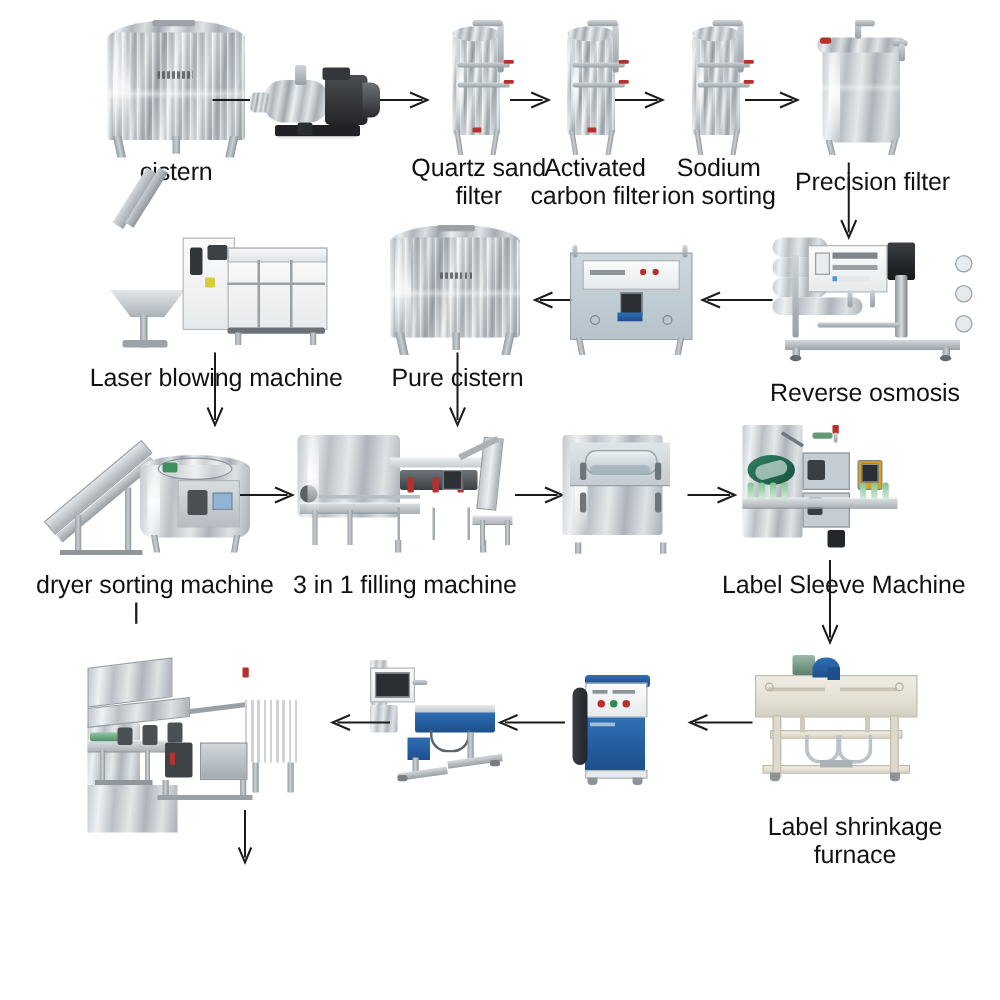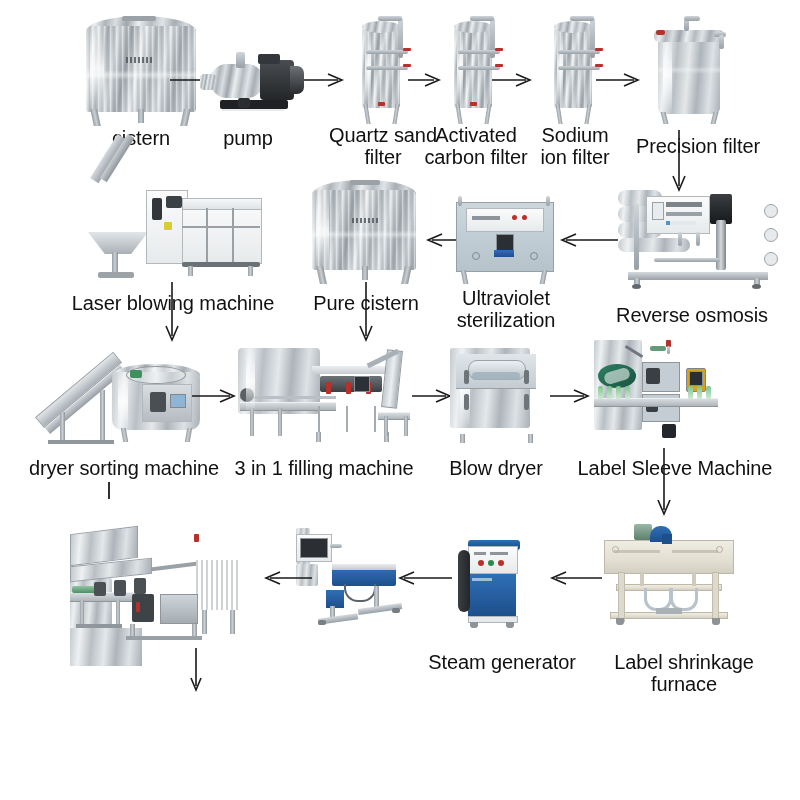--- a/index.html
+++ b/index.html
@@ -156,21 +156,20 @@
       <div class="steel" style="position:absolute;left:2px;top:26px;width:16px;height:16px;border-radius:4px;"></div>
       <div class="pipe" style="left:38px;top:4px;width:9px;height:16px;"></div>
       <div class="darkpart" style="left:62px;top:12px;width:34px;height:40px;border-radius:4px;"></div>
       <div class="darkpart" style="left:92px;top:18px;width:14px;height:28px;border-radius:0 7px 7px 0;background:linear-gradient(180deg,#6d7277,#2a2c2f);"></div>
       <div style="position:absolute;left:60px;top:6px;width:22px;height:10px;background:#33373b;border-radius:2px;"></div>
       <div class="darkpart" style="left:22px;top:52px;width:68px;height:9px;background:#1f2124;"></div>
       <div class="darkpart" style="left:40px;top:50px;width:12px;height:10px;background:#2b2e31;"></div>
       <div class="shadowline" style="left:24px;top:61px;width:62px;height:2px;opacity:.35;"></div>
     </div>
   </div>
-  <div class="label" style="left:188px;top:128px;width:120px;">pump</div>
   <div class="arrow" style="left:302px;top:72px;">
     <svg width="48" height="16" viewBox="0 0 48 16">
         <path d="M2 8 H36 M26 2 L40 8 L26 14" fill="none" stroke="#1a1a1a" stroke-width="1.6"></path>
       </svg>
   </div>
 
   <div class="node" style="left:348px;top:16px;width:70px;height:110px;">
     <div class="mach" style="left:0;top:0;width:70px;height:110px;">
       <div class="steel" style="position:absolute;left:14px;top:10px;width:38px;height:82px;border-radius:6px 6px 3px 3px;">
           <div class="flutes"></div>
@@ -233,21 +232,21 @@
       <div class="pipe" style="left:30px;top:0px;width:24px;height:5px;"></div>
       <div class="pipe" style="left:18px;top:34px;width:42px;height:4px;"></div>
       <div class="pipe" style="left:18px;top:50px;width:42px;height:4px;"></div>
       <div class="redvalve" style="left:55px;top:32px;width:8px;height:3px;"></div>
       <div class="redvalve" style="left:55px;top:48px;width:8px;height:3px;"></div>
       <div class="leg" style="left:17px;top:88px;width:4px;height:20px;transform:skewX(9deg);"></div>
       <div class="leg" style="left:46px;top:88px;width:4px;height:20px;transform:skewX(-9deg);"></div>
     </div>
   </div>
   <div class="label" style="left:500px;top:125px;width:150px;">Sodium
-ion filter</div>
+ion sorting</div>
   <div class="arrow" style="left:594px;top:72px;">
     <svg width="56" height="16" viewBox="0 0 56 16">
         <path d="M2 8 H40 M30 2 L44 8 L30 14" fill="none" stroke="#1a1a1a" stroke-width="1.6"></path>
       </svg>
   </div>
 
   <div class="node" style="left:640px;top:14px;width:100px;height:114px;">
     <div class="mach" style="left:0;top:0;width:100px;height:114px;">
       <div class="steel-soft" style="position:absolute;left:18px;top:22px;width:62px;height:78px;border-radius:4px 4px 6px 6px;">
           <div class="gloss" style="left:5px;top:0;width:9px;height:78px;"></div>
@@ -339,22 +338,20 @@
       <div class="screen" style="left:44px;top:40px;width:16px;height:16px;"></div>
       <div class="bluepart" style="left:42px;top:56px;width:20px;height:7px;"></div>
       <div style="position:absolute;left:20px;top:58px;width:6px;height:6px;border:1px solid #7e8990;border-radius:50%;"></div>
       <div style="position:absolute;left:78px;top:58px;width:6px;height:6px;border:1px solid #7e8990;border-radius:50%;"></div>
       <div class="pipe" style="left:6px;top:2px;width:4px;height:10px;"></div>
       <div class="pipe" style="left:94px;top:2px;width:4px;height:10px;"></div>
       <div class="leg" style="left:10px;top:76px;width:5px;height:14px;transform:skewX(11deg);"></div>
       <div class="leg" style="left:89px;top:76px;width:5px;height:14px;transform:skewX(-11deg);"></div>
     </div>
   </div>
-  <div class="label" style="left:443px;top:288px;width:126px;">Ultraviolet
-sterilization</div>
 
   <div class="arrow" style="left:558px;top:232px;">
     <svg width="62" height="16" viewBox="0 0 62 16">
         <path d="M60 8 H8 M18 2 L4 8 L18 14" fill="none" stroke="#1a1a1a" stroke-width="1.6"></path>
       </svg>
   </div>
 
   <div class="node" style="left:618px;top:190px;width:160px;height:102px;">
     <div class="mach" style="left:0;top:0;width:160px;height:102px;">
 
@@ -470,21 +467,20 @@
       <div style="position:absolute;left:18px;top:12px;width:56px;height:18px;background:linear-gradient(180deg,#eaf0f3,#b9c3c9);border-radius:9px;border:1px solid #9aa1a6;"></div>
       <div style="position:absolute;left:22px;top:24px;width:48px;height:8px;background:#9fb0ba;border-radius:4px;opacity:.8;"></div>
       <div style="position:absolute;left:14px;top:46px;width:5px;height:16px;background:#6e757a;border-radius:2px;"></div>
       <div style="position:absolute;left:74px;top:46px;width:5px;height:16px;background:#6e757a;border-radius:2px;"></div>
       <div style="position:absolute;left:14px;top:22px;width:5px;height:14px;background:#6e757a;border-radius:2px;"></div>
       <div style="position:absolute;left:74px;top:22px;width:5px;height:14px;background:#6e757a;border-radius:2px;"></div>
       <div class="leg" style="left:10px;top:86px;width:5px;height:9px;"></div>
       <div class="leg" style="left:78px;top:86px;width:5px;height:9px;"></div>
     </div>
   </div>
-  <div class="label" style="left:432px;top:458px;width:128px;">Blow dryer</div>
   <div class="arrow" style="left:548px;top:388px;">
     <svg width="52" height="16" viewBox="0 0 52 16">
         <path d="M2 8 H36 M26 2 L40 8 L26 14" fill="none" stroke="#1a1a1a" stroke-width="1.6"></path>
       </svg>
   </div>
 
   <div class="node" style="left:594px;top:340px;width:124px;height:108px;">
     <div class="mach" style="left:0;top:0;width:124px;height:108px;">
       <div class="steel-soft" style="left:42px;top:10px;width:48px;height:90px;border-radius:2px;"></div>
       <div style="position:absolute;left:48px;top:22px;width:36px;height:28px;background:#c3cdd3;border:1px solid #8e969c;"></div>
@@ -565,21 +561,20 @@
       <div class="redvalve" style="left:42px;top:26px;width:6px;height:6px;border-radius:50%;background:#b8302c;"></div>
       <div class="bluepart" style="left:12px;top:40px;width:48px;height:42px;"></div>
       <div style="position:absolute;left:16px;top:44px;width:20px;height:3px;background:rgba(255,255,255,.55);"></div>
       <div style="position:absolute;left:12px;top:82px;width:48px;height:5px;background:#e7eaec;border:1px solid #b0b6ba;"></div>
 
       <div class="darkpart" style="left:2px;top:16px;width:12px;height:62px;border-radius:6px;background:linear-gradient(90deg,#3b3f43,#22262a);"></div>
       <div style="position:absolute;left:14px;top:88px;width:8px;height:6px;background:#8e9398;border-radius:0 0 3px 3px;"></div>
       <div style="position:absolute;left:50px;top:88px;width:8px;height:6px;background:#8e9398;border-radius:0 0 3px 3px;"></div>
     </div>
   </div>
-  <div class="label" style="left:418px;top:652px;width:168px;">Steam generator</div>
   <div class="arrow" style="left:396px;top:570px;">
     <svg width="58" height="16" viewBox="0 0 58 16">
         <path d="M56 8 H8 M18 2 L4 8 L18 14" fill="none" stroke="#1a1a1a" stroke-width="1.6"></path>
       </svg>
   </div>
 
   <div class="node" style="left:296px;top:528px;width:108px;height:100px;">
     <div class="mach" style="left:0;top:0;width:108px;height:100px;">
       <div class="whitebox" style="left:0px;top:6px;width:34px;height:26px;"></div>
       <div class="screen" style="left:4px;top:10px;width:26px;height:18px;"></div>

